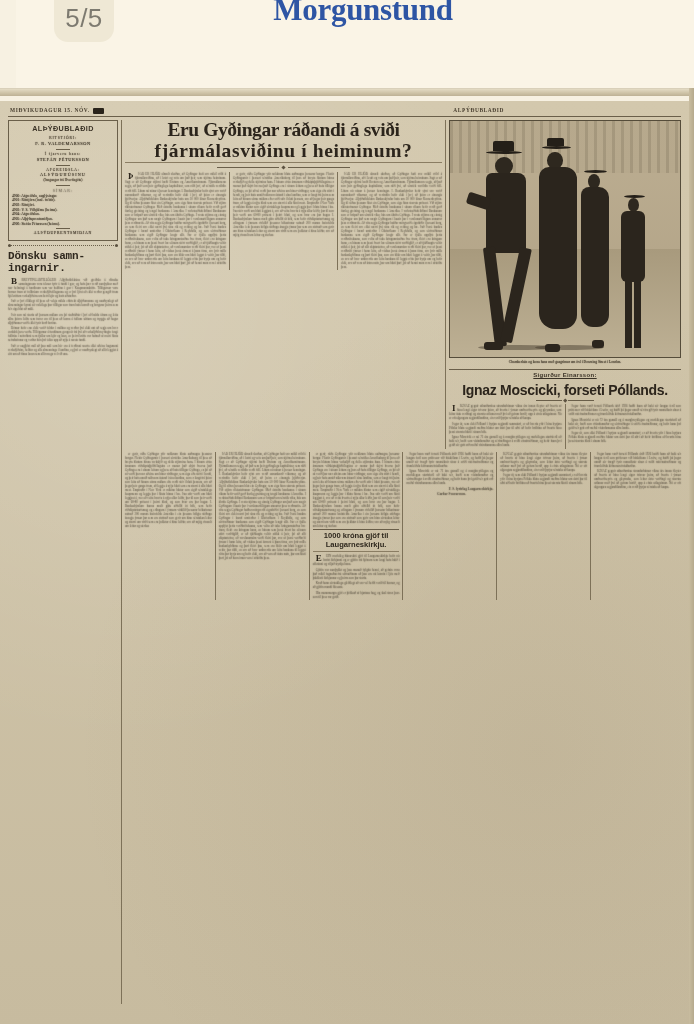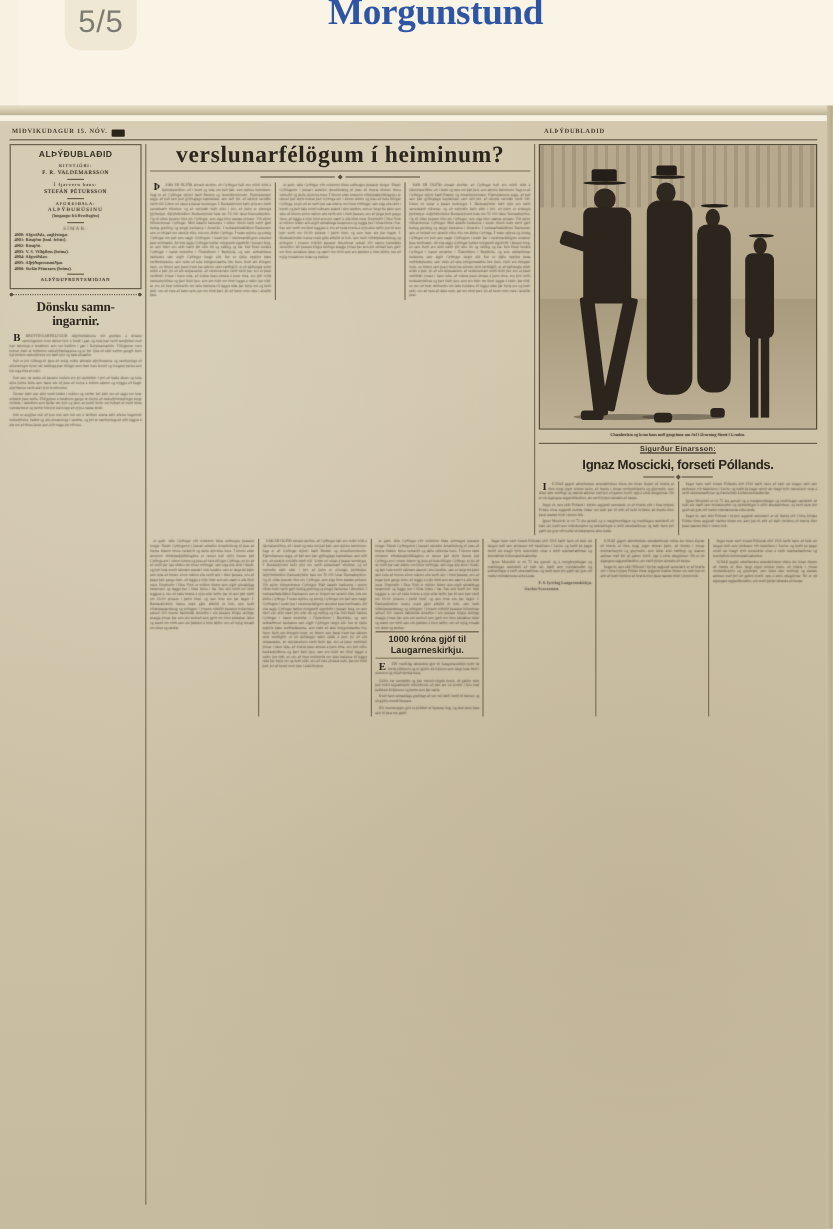--- a/index.html
+++ b/index.html
@@ -118,22 +118,22 @@
     position:relative;
   }
   .dotted-rule::before,.dotted-rule::after{
     content:""; position:absolute; top:-2px; width:3px; height:3px;
     background:#5c5240; border-radius:50%;
   }
   .dotted-rule::before{ left:0; }
   .dotted-rule::after{ right:0; }
 
   .head-lead{
-    font-family:Liberation Serif, serif;
-    font-weight:bold; text-align:center; color:#2f281e;
+    font-family:Liberation Mono, monospace;
+    font-weight:bold; text-align:left; color:#2f281e;
     line-height:1.12; letter-spacing:-.2px;
   }
   #donsku-head{ font-size:11px; margin:4px 0 3px; }
 
   
   #col-main{ flex:1 1 auto; min-width:0; }
   #headline{
     font-family:"Liberation Serif", serif;
     font-weight:bold; font-size:19.5px; line-height:1.06;
     color:#2c251c; text-align:center; letter-spacing:-.4px;
@@ -196,21 +196,21 @@
   }
 
   #sig-rule{ border-top:1px solid #6a5f4a; margin:4px 0 2px; }
   #byline{
     text-align:center; font-family:"Liberation Sans", sans-serif;
     font-weight:bold; font-size:6px; color:#3a3226;
     text-decoration:underline; letter-spacing:.3px; margin-bottom:3px;
   }
   #moscicki-head{
     text-align:center; font-family:"Liberation Sans", sans-serif;
-    font-weight:bold; font-size:11px; color:#2c251c;
+    font-weight:bold; font-size:14px; color:#2c251c;
     letter-spacing:-.3px; line-height:1; margin-bottom:1px;
   }
 
   .mid-orn{
     display:flex; align-items:center; justify-content:center; gap:2px;
     margin:2px 0 3px;
   }
   .mid-orn .bar{ width:26px; height:1px; background:#6a5f4a; }
   .mid-orn .dot{ width:2.5px; height:2.5px; background:#5c5240; transform:rotate(45deg); }
 
@@ -294,21 +294,22 @@
     </div>
 
     <div class="vline"></div>
 
     <div id="col-main">
 
       <div style="display:flex;">
 
         <div style="flex:1 1 auto; min-width:0;">
           <div id="headline">
-            <div class="l2">verslunarfélögum í heiminum?</div>
+            <div>Eru Gyðingar ráðandi á sviði</div>
+            <div class="l2">fjármálasviðinu í heiminum?</div>
           </div>
           <hr class="rule-thin">
           <div id="head-orn">
             <span class="bar"></span>
             <span class="dot"></span>
             <span class="bar"></span>
           </div>
 
           <div id="lead-cols">
             <div class="lead-col tcol">

